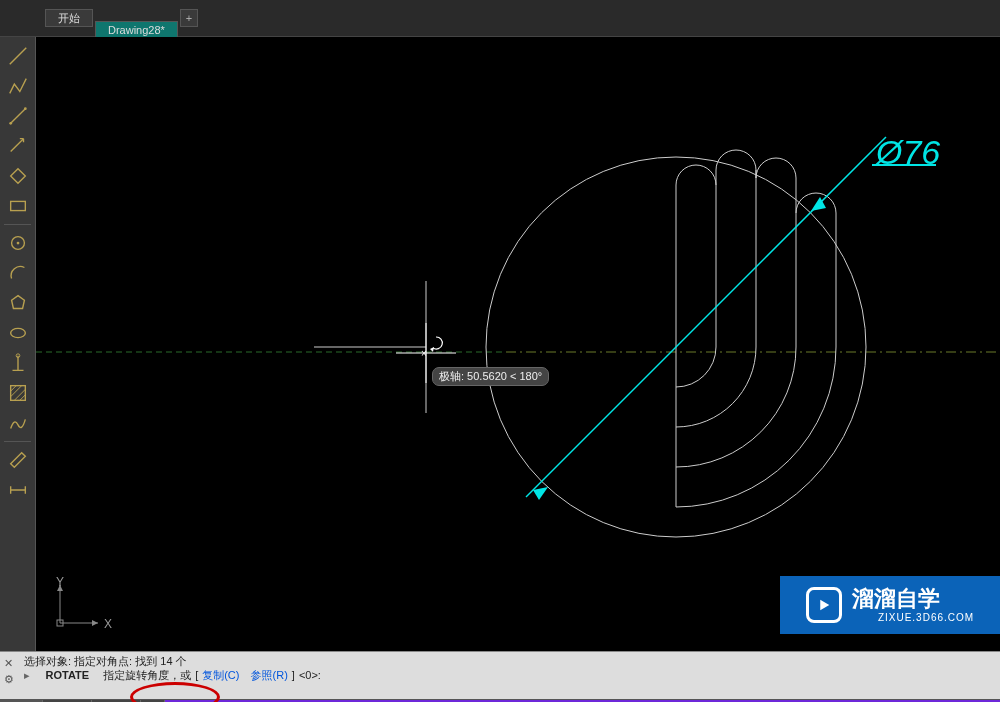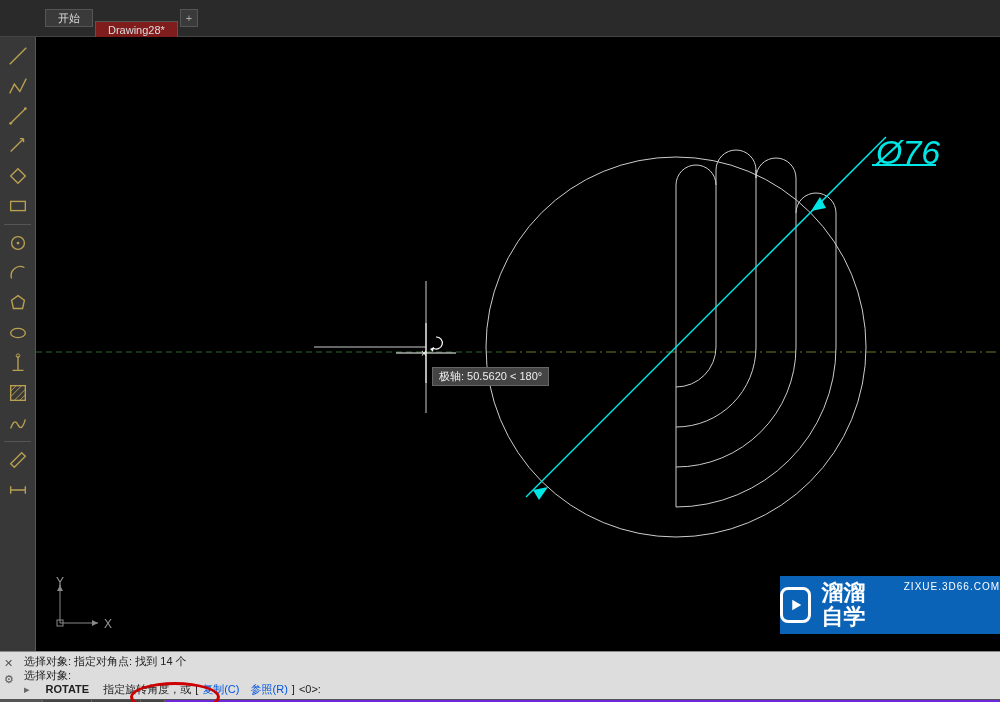--- a/index.html
+++ b/index.html
@@ -26,21 +26,21 @@
       background: #3a3a3a;
       border: 1px solid #555;
       font-size: 11px;
       color: #ddd;
       margin-right: 2px;
       height: 18px;
       display: flex;
       align-items: center;
     }
     .file-tab.active {
-      background: #7f1d1d;
+      background: #0f766e;
       margin-top: 24px;
     }
     .tab-add {
       width: 18px;
       height: 18px;
       background: #3a3a3a;
       border: 1px solid #555;
       display: flex;
       align-items: center;
       justify-content: center;
@@ -160,21 +160,21 @@
       width: 36px;
       height: 36px;
       border: 3px solid #fff;
       border-radius: 8px;
       display: flex;
       align-items: center;
       justify-content: center;
     }
     .watermark .txt {
       display: flex;
-      flex-direction: row;
+      flex-direction: column;
       line-height: 1.1;
     }
     .watermark .txt .main {
       font-size: 22px;
       font-weight: bold;
     }
     .watermark .txt .sub {
       font-size: 10px;
       letter-spacing: 1px;
       margin-left: 26px;
@@ -343,32 +343,31 @@
         <line x1="0" y1="0" x2="38" y2="0" stroke="#888" stroke-width="1"></line>
         <polygon points="0,-38 -3,-32 3,-32" fill="#888"></polygon>
         <polygon points="38,0 32,-3 32,3" fill="#888"></polygon>
         <rect x="-3" y="-3" width="6" height="6" stroke="#888" fill="none"></rect>
       </g>
     </svg>
 
     <div style="position:absolute;left:20px;top:538px;color:#999;font-size:12px;">Y</div>
     <div style="position:absolute;left:68px;top:580px;color:#999;font-size:12px;">X</div>
 
-    <div class="tooltip" style="left:396px;top:330px;">极轴: 50.5620 &lt; 180°</div>
+    <div class="tooltip" style="left:396px;top:330px;border-radius:7px;">极轴: 50.5620 &lt; 180°</div>
 
     <div class="dim-text" style="left:840px;top:96px;">Ø76</div>
 
   </div>
 </div>
 
 <div class="bottom-panel">
   <span class="close-x">✕</span>
   <span class="gear">⚙</span>
   <div>选择对象: 指定对角点: 找到  14 个</div>
-  <div>选择对象:</div>
   <div class="cmd-line">
     <span style="color:#666;">▸</span>
     <span style="font-weight:bold;margin-right:10px;padding-left:12px;">ROTATE</span>
     <span>指定旋转角度，或</span>
     <span>[</span>
     <span class="opt-blue">复制(C)</span>
     <span>&nbsp;</span>
     <span class="opt-blue">参照(R)</span>
     <span>] </span>
     <span>&lt;0&gt;: </span>

